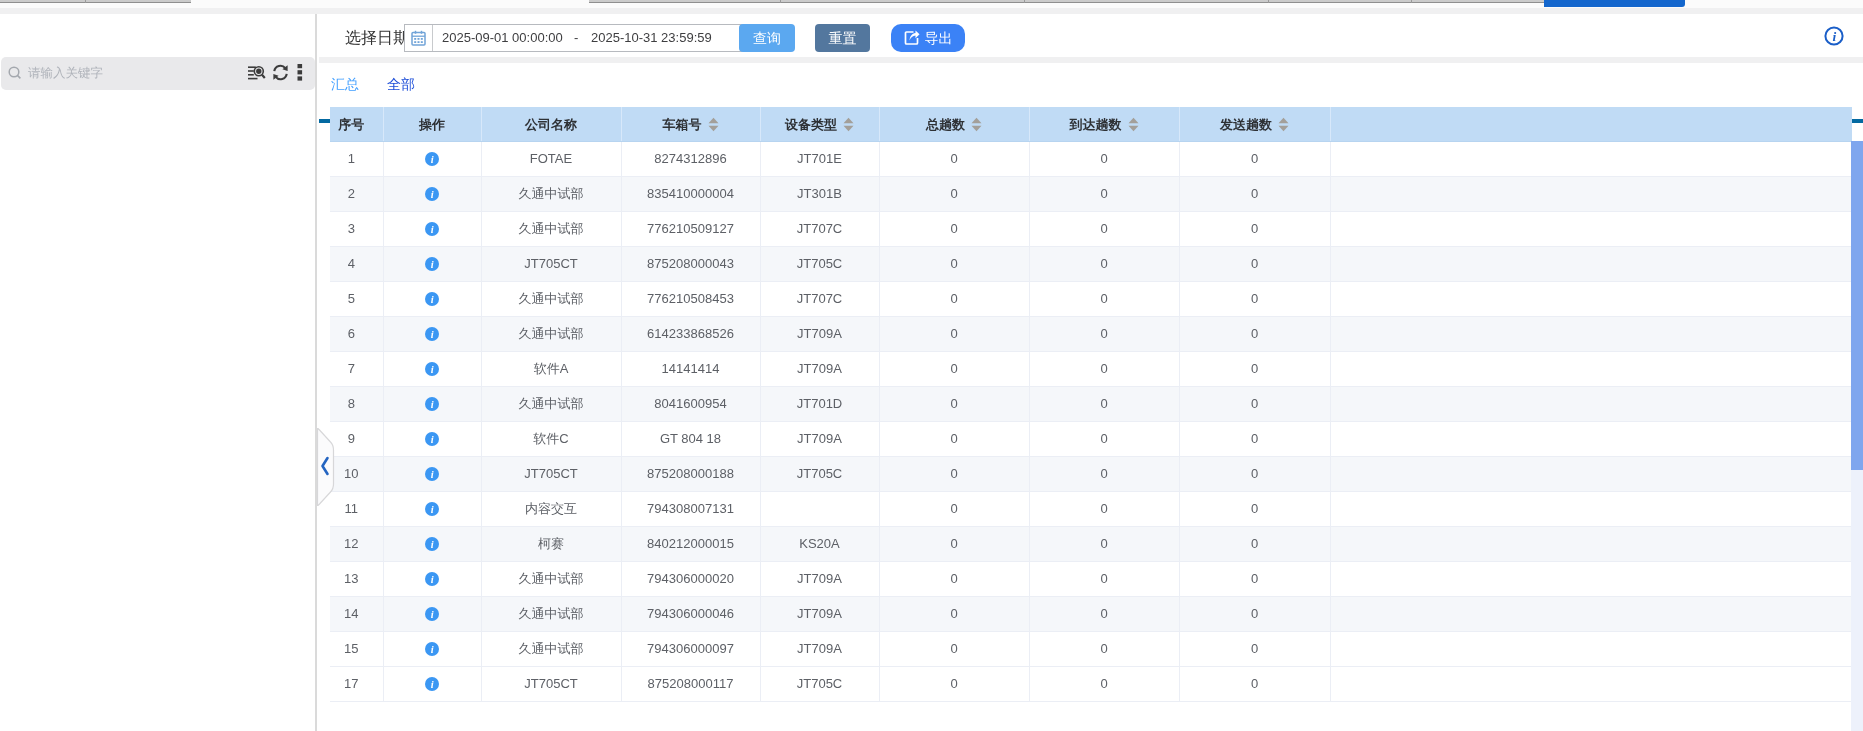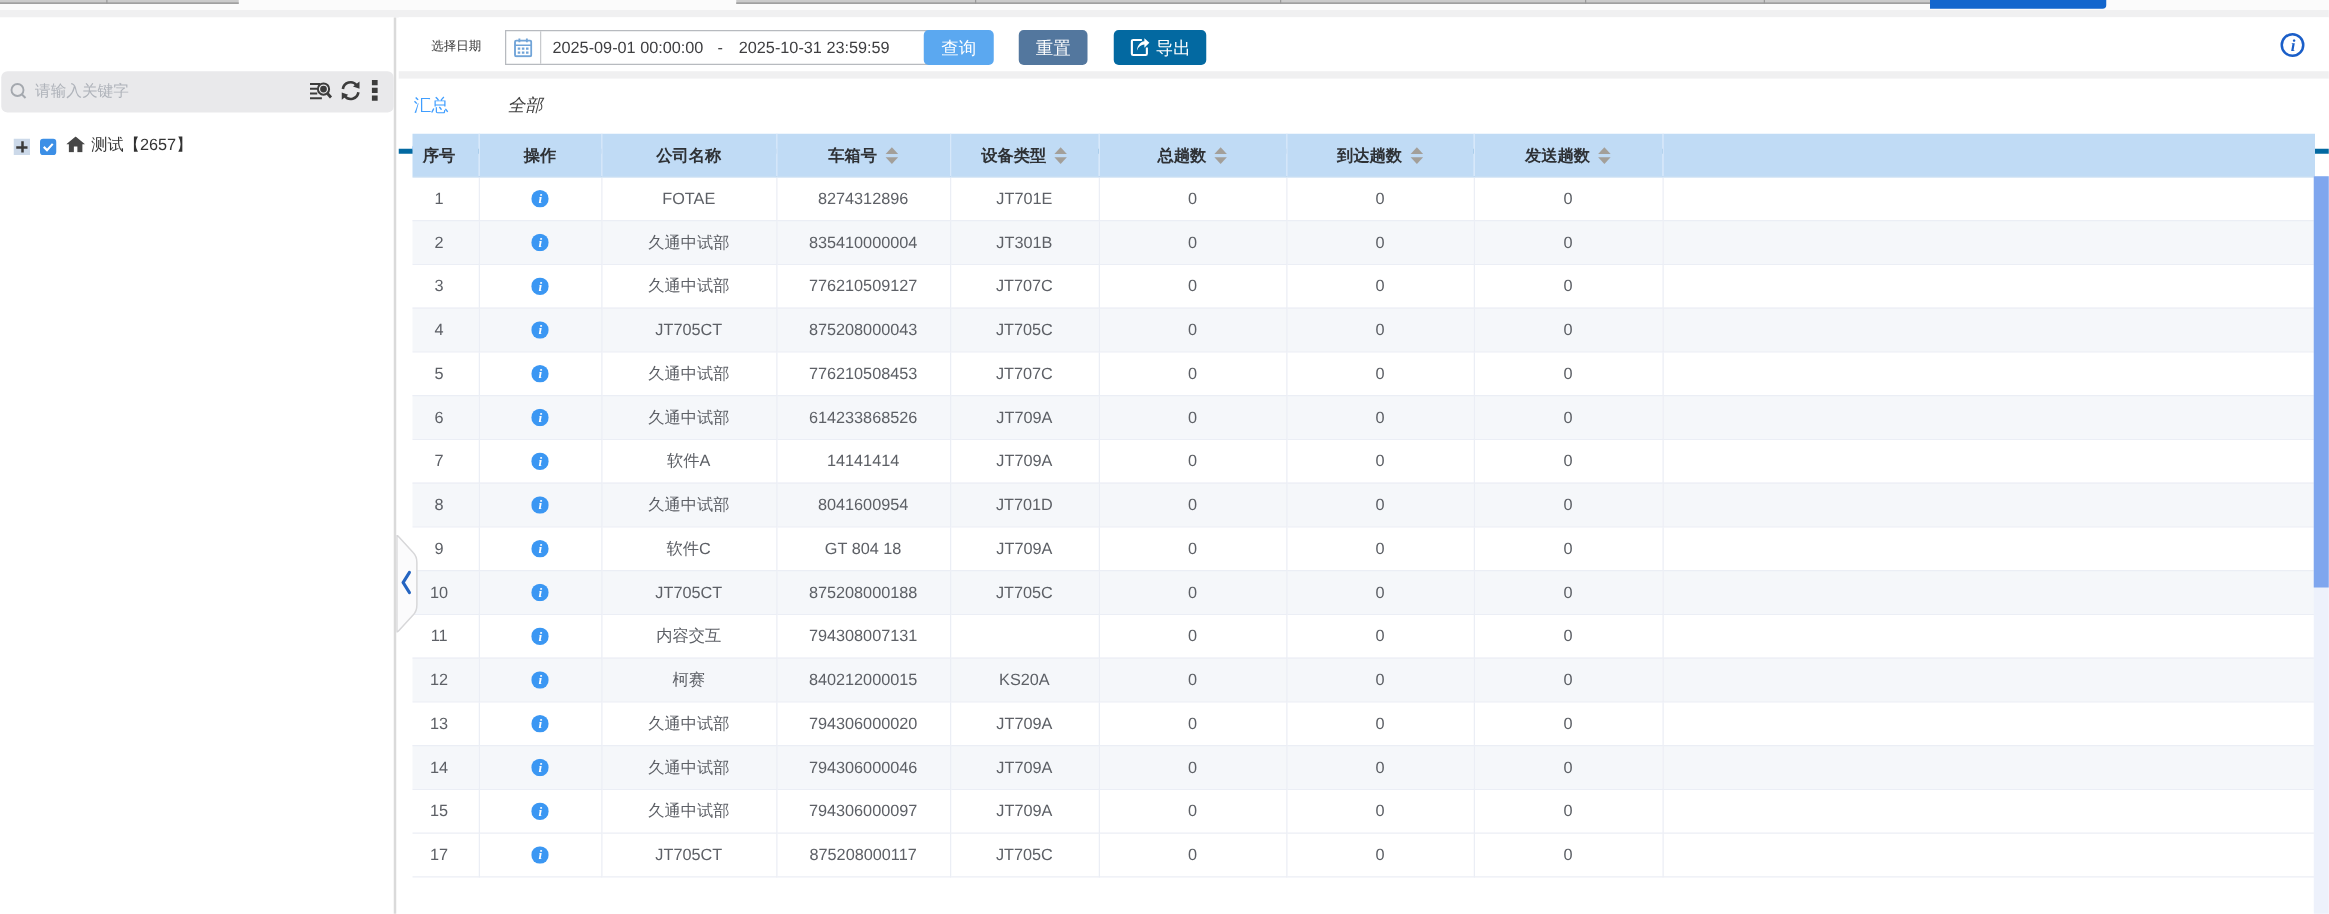--- a/index.html
+++ b/index.html
@@ -25,39 +25,39 @@
 #tree-row { position:absolute; left:0; top:94px; width:315px; height:26px; }
 #tree-row .plus { position:absolute; left:11px; top:3px; width:13px; height:13px; background:#ccd9e9; }
 #tree-row .plus::before { content:""; position:absolute; left:2px; top:5.5px; width:9px; height:2px; background:#3a3a3a; }
 #tree-row .plus::after { content:""; position:absolute; left:5.5px; top:2px; width:2px; height:9px; background:#3a3a3a; }
 #tree-row .cb { position:absolute; left:32px; top:3px; width:13px; height:13px; background:#3c8fe6; border-radius:2.5px; }
 #tree-row .label { position:absolute; left:73px; top:-2px; line-height:20px; font-size:13px; color:#333; }
 
 
 #content { position:absolute; left:319px; top:14px; width:1544px; height:717px; background:#fff; }
 #toolbar { position:absolute; left:0; top:0; width:1544px; height:44px; background:#fff; }
-#toolbar .lbl { position:absolute; left:26px; top:10px; line-height:28px; font-size:10px; color:#333; }
+#toolbar .lbl { position:absolute; left:26px; top:10px; line-height:28px; font-size:16px; color:#333; }
 #datebox { position:absolute; left:85px; top:10px; width:348px; height:28px; border:1px solid #b7babf; background:#fff; }
 #datebox .cal { position:absolute; left:0; top:0; width:28px; height:26px; border-right:1px solid #c8cacd; }
 #datebox .cal svg { position:absolute; left:6px; top:5px; }
 #datebox span { white-space:nowrap; }
 #datebox .d1 { position:absolute; left:37px; top:0; line-height:26px; font-size:13px; color:#3e3e40; }
 #datebox .dash { position:absolute; left:169px; top:0; line-height:26px; font-size:13px; color:#3e3e40; }
 #datebox .d2 { position:absolute; left:186px; top:0; line-height:26px; font-size:13px; color:#3e3e40; }
 .btn { position:absolute; top:10px; height:28px; border-radius:4px; color:#fff; font-size:14px;
   text-align:center; line-height:28px; }
 #btn-q { left:420px; width:56px; background:#5ba8f0; }
 #btn-r { left:496px; width:55px; background:#53779e; }
-#btn-e { left:572px; width:74px; background:#0369a1; }
+#btn-e { left:572px; width:74px; background:#3b82f6;border-radius:10px; }
 #btn-e svg { vertical-align:-3px; margin-right:5px; }
 #info-circle { position:absolute; left:1505px; top:12px; }
 #divider { position:absolute; left:0; top:43px; width:1544px; height:6px; background:#f0f0f1; }
 #tabs { position:absolute; left:0; top:49px; width:1544px; height:60px; background:#fff; border-bottom:4px solid #0369a1; }
 #tabs .t-act { position:absolute; left:12px; top:13px; font-size:14px; color:#409eff; }
-#tabs .t-nor { position:absolute; left:87px; top:13px; font-size:14px; color:#404040;font-style:italic; }
+#tabs .t-nor { position:absolute; left:68px; top:13px; font-size:14px; color:#1d4ed8; }
 #tabs .uline { position:absolute; left:11px; bottom:-1px; width:30px; height:3px; background:#409eff; }
 
 
 #tablewrap { position:absolute; left:11px; top:93px; width:1522px; }
 table { border-collapse:collapse; table-layout:fixed; width:1522px; }
 col.c1{width:53px} col.c2{width:98px} col.c3{width:140px} col.c4{width:139px}
 col.c5{width:119px} col.c6{width:150px} col.c7{width:150px} col.c8{width:151px} col.c9{width:522px}
 thead th { height:34px; padding-top:2px; background:#c0dbf5; font-size:13px; font-weight:bold; color:#2e3135; border-bottom:1px solid #b7d4f0;
   border-right:1px solid #d7e8fa; text-align:center; vertical-align:middle; }
 thead th:last-child { border-right:none; }
@@ -115,30 +115,20 @@
       <path d="M14.7 9.8 A 6.2 6.2 0 0 1 3.7 12.8"></path>
       </g>
       <path d="M15.6 1.2 L15.6 7.0 L10.4 5.2 Z" fill="#3c3c3c"></path>
       <path d="M1.4 15.8 L1.4 10.0 L6.6 11.8 Z" fill="#3c3c3c"></path>
     </svg>
     <svg style="left:296px;top:7px;" width="6" height="17" viewBox="0 0 6 17">
       <rect x="0.5" y="0" width="4.6" height="4.2" fill="#3c3c3c"></rect>
       <rect x="0.5" y="6.2" width="4.6" height="4.2" fill="#3c3c3c"></rect>
       <rect x="0.5" y="12.4" width="4.6" height="4.2" fill="#3c3c3c"></rect>
     </svg>
-  </div>
-  <div id="tree-row">
-    <div class="plus"></div>
-    <div class="cb"><svg width="13" height="13" viewBox="0 0 13 13">
-          <path d="M3 6.5 L5.6 9.1 L10.2 4.1" fill="none" stroke="#fff" stroke-width="1.7"></path>
-        </svg></div>
-    <svg style="position:absolute;left:53px;top:1px;" width="15" height="13" viewBox="0 0 15 13">
-      <path d="M7.5 0.2 L15 6.4 L12.9 6.4 L12.9 12.8 L8.9 12.8 L8.9 8.1 L6.1 8.1 L6.1 12.8 L2.1 12.8 L2.1 6.4 L0 6.4 Z" fill="#474747"></path>
-    </svg>
-    <span class="label">测试【2657】</span>
   </div>
 </div>
 
 <div id="content">
   <div id="toolbar">
     <span class="lbl">选择日期</span>
     <div id="datebox">
       <div class="cal">
         <svg width="15" height="16" viewBox="0 0 15 16">
           <rect x="1" y="2.5" width="13" height="12.5" rx="1" fill="none" stroke="#71a4d8" stroke-width="1.5"></rect>

